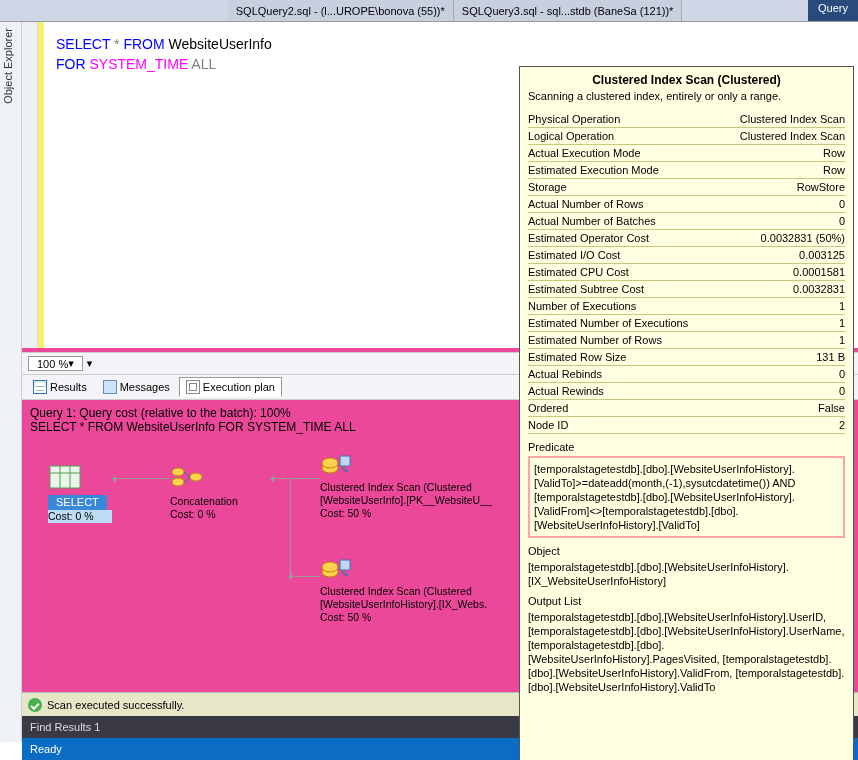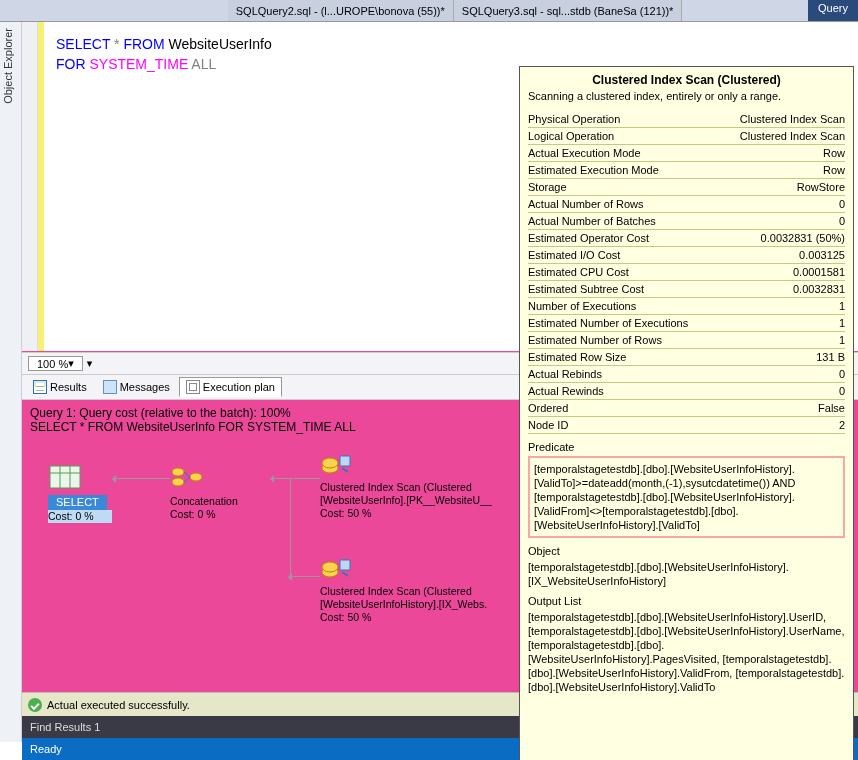--- a/index.html
+++ b/index.html
@@ -10,21 +10,21 @@
 .tab { display: flex; align-items: center; padding: 2px 8px; border-right: 1px solid #aaa; background: #c8d0e0; cursor: pointer; font-size: 11px; }
 .tab.active { background: #a16207; margin-top: 48px; }
 .tab-last { margin-left: auto; background: #294a7a; color: #fff; padding: 2px 10px; font-size: 11px; }
 
 
 .sidebar { position: absolute; left: 0; top: 22px; width: 22px; height: 720px; background: #eef1f6; border-right: 1px solid #ccd; }
 .sidebar-label { writing-mode: vertical-rl; transform: rotate(180deg); padding: 6px 2px; font-size: 11px; color: #333; }
 
 
 .main { position: absolute; left: 22px; top: 22px; right: 0; bottom: 0; display: flex; flex-direction: column; }
-.editor-pane { height: 330px; display: flex; background: #fff; border-bottom: 1px solid #ec4899; }
+.editor-pane { height: 330px; display: flex; background: #fff; border-bottom: 4px solid #ec4899; }
 .gutter { width: 16px; background: #eef0f4; border-right: 1px solid #ddd; }
 .yellow-bar { width: 6px; background: #f8f070; }
 .code { padding: 12px 12px; font-family: Consolas, "Courier New", monospace; font-size: 14px; line-height: 20px; }
 .kw-blue { color: #0000ff; }
 .kw-gray { color: #808080; }
 .txt { color: #000; }
 .kw-pink { color: #ff00ff; }
 
 
 .zoom-bar { height: 22px; background: #f4f4f8; border-top: 1px solid #ccc; display: flex; align-items: center; padding: 0 6px; font-size: 11px; gap: 4px; }
@@ -187,21 +187,21 @@
 
       <div class="arrow-h" style="left:84px; top:32px; width:56px;"></div>
       <div class="arrow-h" style="left:242px; top:32px; width:48px;"></div>
       <div class="arrow-v" style="left:260px; top:32px; height:98px;"></div>
       <div class="arrow-h" style="left:260px; top:130px; width:30px;"></div>
     </div>
   </div>
 
   <div class="exec-msg">
     <span class="check"></span>
-    <span>Actual executed successfully.</span>
+    <span>Scan executed successfully.</span>
   </div>
 
   <div class="find-row">
       <span>Find Results 1</span>
     </div>
   <div class="ready-row">
       <span>Ready</span>
     </div>
 </div>
 

